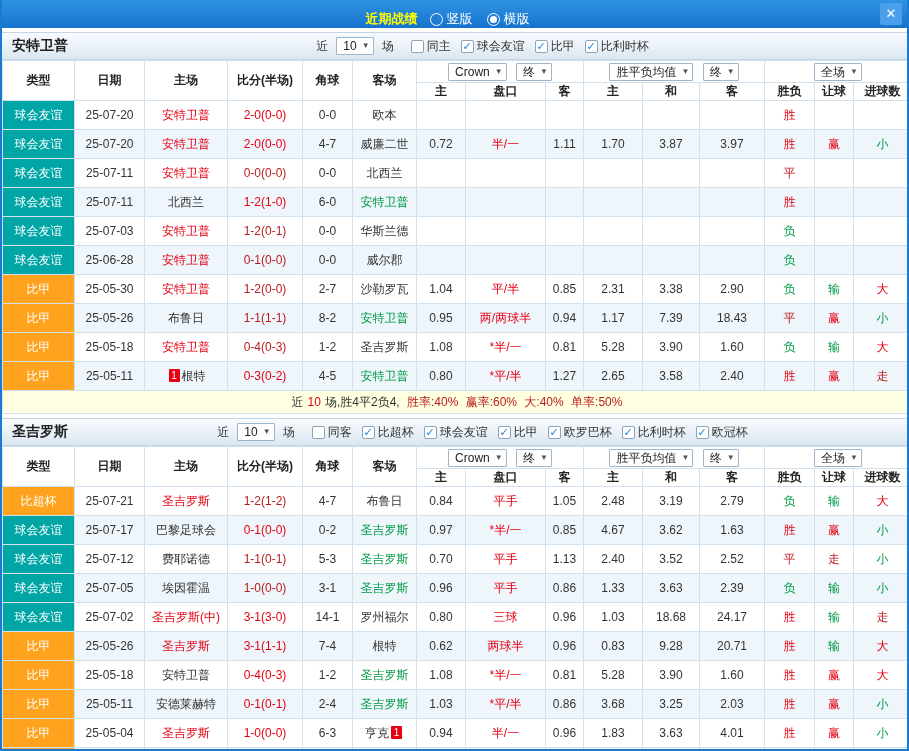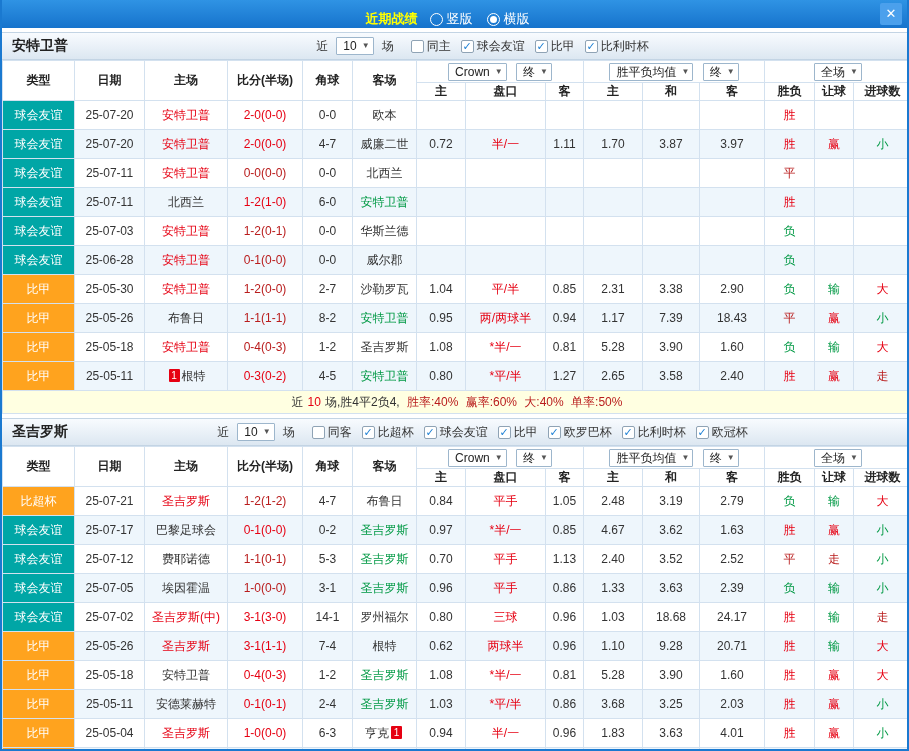--- a/index.html
+++ b/index.html
@@ -544,21 +544,21 @@
         <tr>
           <td class="type type-orange">比甲</td>
           <td>25-05-26</td>
           <td><span class="c-red">圣吉罗斯</span></td>
           <td class="c-red">3-1(1-1)</td>
           <td>7-4</td>
           <td><span>根特</span></td>
           <td>0.62</td>
           <td class="c-red">两球半</td>
           <td>0.96</td>
-          <td>1.10</td>
+          <td>0.83</td>
           <td>9.28</td>
           <td>20.71</td>
           <td class="c-red">胜</td>
           <td class="c-green">输</td>
           <td class="c-red">大</td>
         </tr>
         <tr>
           <td class="type type-orange">比甲</td>
           <td>25-05-18</td>
           <td><span>安特卫普</span></td>

